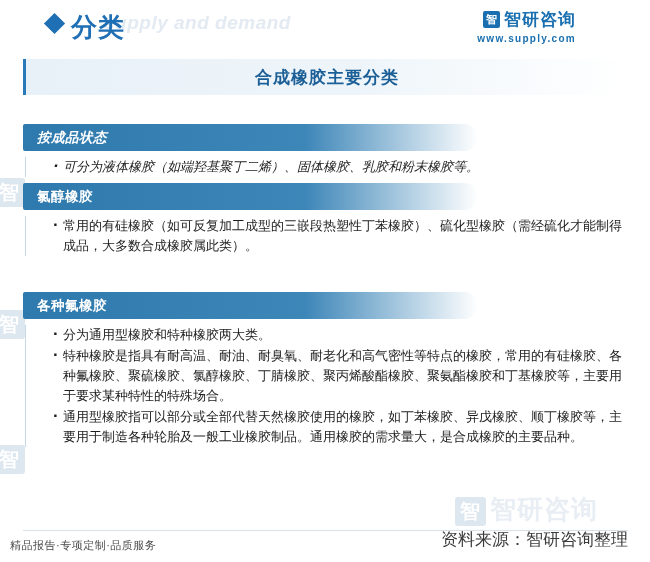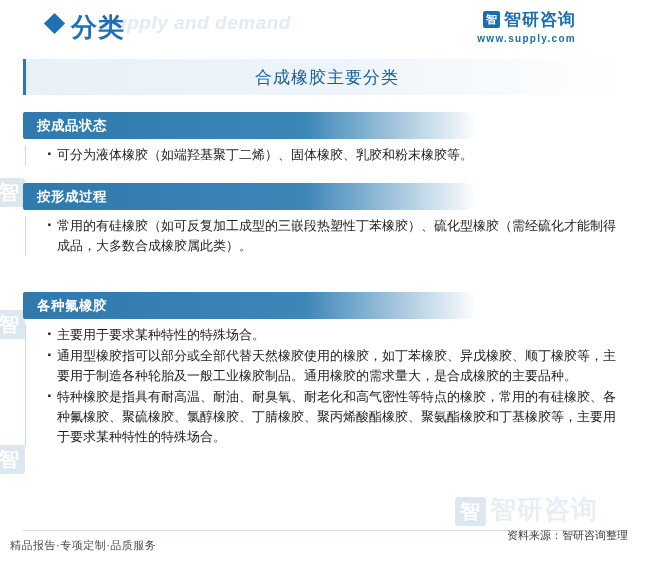--- a/index.html
+++ b/index.html
@@ -103,21 +103,21 @@
     left: 23px; top: 59px;
     width: 605px; height: 36px;
     background: linear-gradient(to right, #e8f1f8 0%, #eef5fa 55%, #ffffff 100%);
     border-left: 3px solid #2a7ab9;
     display: flex;
     align-items: center;
     justify-content: center;
   }
   .title-bar .t {
     font-size: 17px;
-    font-weight: normal;
+    font-weight: bold;
     color: #1b5f96;
     letter-spacing: 1px;
   }
 
   
   .section { position: absolute; left: 23px; width: 605px; }
   .sec-head {
     position: relative;
     width: 455px;
     height: 27px;
@@ -130,21 +130,21 @@
     color: #ffffff;
     font-size: 13.5px;
     font-weight: bold;
     margin-left: 14px;
     letter-spacing: 0.5px;
   }
   .sec-body {
     margin-top: 6px;
     margin-left: 2px;
     border-left: 1px solid #c7d8e6;
-    padding-left: 20px;
+    padding-left: 26px;
   }
   .bullet {
     position: relative;
     padding-left: 11px;
     font-size: 13px;
     color: #1d1d1d;
     line-height: 20px;
     margin-bottom: 1px;
   }
   .bullet::before {
@@ -166,21 +166,21 @@
   .footer-left {
     position: absolute;
     left: 10px; top: 538px;
     font-size: 11px;
     color: #4a4a4a;
     letter-spacing: 0.5px;
   }
   .footer-right {
     position: absolute;
     right: 22px; top: 528px;
-    font-size: 11px;
+    font-size: 17px;
     color: #3b3b3b;
   }
 </style>
 </head>
 <body>
 
 <div>
   <div class="wm" style="left:275px; top:6px;"><span class="wm-logo">智</span><span>智研咨询</span></div>
   <div class="wm" style="left:455px; top:492px;"><span class="wm-logo">智</span><span>智研咨询</span></div>
   <div class="wm" style="left:-6px; top:178px; font-size:22px;"><span class="wm-logo">智</span></div>
@@ -198,44 +198,44 @@
       <span class="brand-name">智研咨询</span>
     </div>
     <div class="brand-url">www.supply.com</div>
   </div>
 </div>
 
 <div class="title-bar">
   <span class="t">合成橡胶主要分类</span>
 </div>
 
-<div class="section" style="top:112px;">
+<div class="section" style="top:124px;font-style:italic;">
   <div class="sec-head">
     <span class="lbl">按成品状态</span>
   </div>
   <div class="sec-body">
     <div class="bullet">可分为液体橡胶（如端羟基聚丁二烯）、固体橡胶、乳胶和粉末橡胶等。</div>
   </div>
 </div>
 
 <div class="section" style="top:183px;">
   <div class="sec-head">
-    <span class="lbl">按形成过程</span>
+    <span class="lbl">氯醇橡胶</span>
   </div>
   <div class="sec-body">
     <div class="bullet">常用的有硅橡胶（如可反复加工成型的三嵌段热塑性丁苯橡胶）、硫化型橡胶（需经硫化才能制得成品，大多数合成橡胶属此类）。</div>
   </div>
 </div>
 
 <div class="section" style="top:292px;">
   <div class="sec-head">
     <span class="lbl">各种氟橡胶</span>
   </div>
   <div class="sec-body">
-    <div class="bullet">主要用于要求某种特性的特殊场合。</div>
+    <div class="bullet">分为通用型橡胶和特种橡胶两大类。</div>
+    <div class="bullet">特种橡胶是指具有耐高温、耐油、耐臭氧、耐老化和高气密性等特点的橡胶，常用的有硅橡胶、各种氟橡胶、聚硫橡胶、氯醇橡胶、丁腈橡胶、聚丙烯酸酯橡胶、聚氨酯橡胶和丁基橡胶等，主要用于要求某种特性的特殊场合。</div>
     <div class="bullet">通用型橡胶指可以部分或全部代替天然橡胶使用的橡胶，如丁苯橡胶、异戊橡胶、顺丁橡胶等，主要用于制造各种轮胎及一般工业橡胶制品。通用橡胶的需求量大，是合成橡胶的主要品种。</div>
-    <div class="bullet">特种橡胶是指具有耐高温、耐油、耐臭氧、耐老化和高气密性等特点的橡胶，常用的有硅橡胶、各种氟橡胶、聚硫橡胶、氯醇橡胶、丁腈橡胶、聚丙烯酸酯橡胶、聚氨酯橡胶和丁基橡胶等，主要用于要求某种特性的特殊场合。</div>
   </div>
 </div>
 
 <div class="footer-rule"></div>
 <div class="footer-left">精品报告·专项定制·品质服务</div>
 <div class="footer-right">资料来源：智研咨询整理</div>
 
 </body></html>

